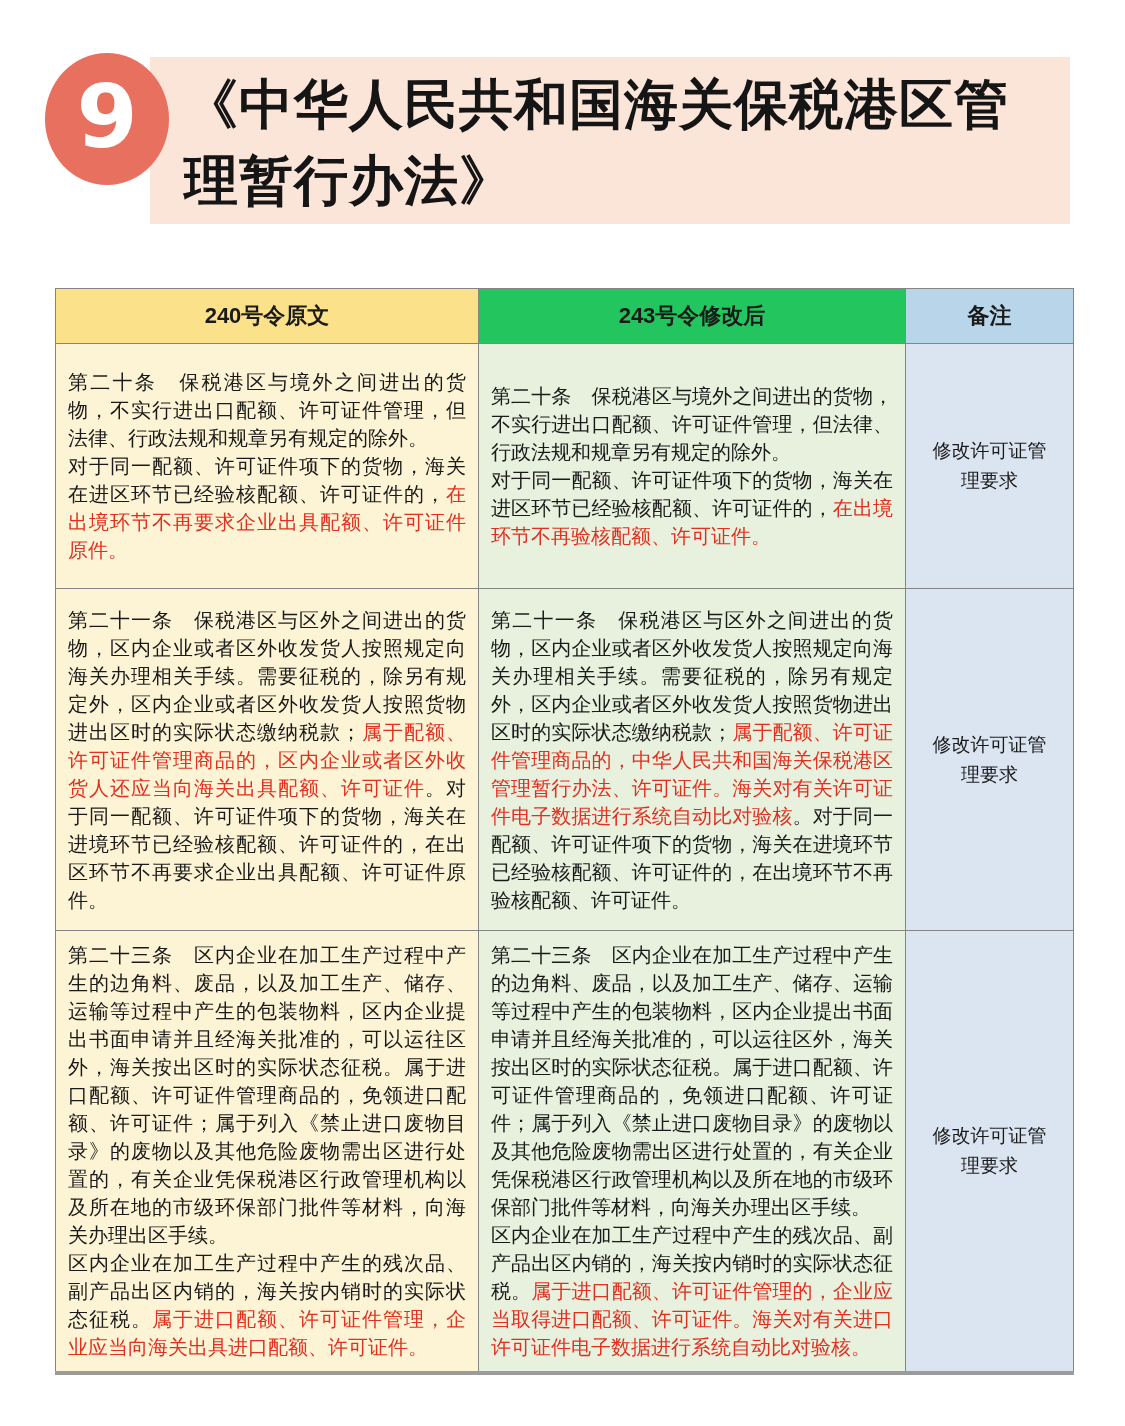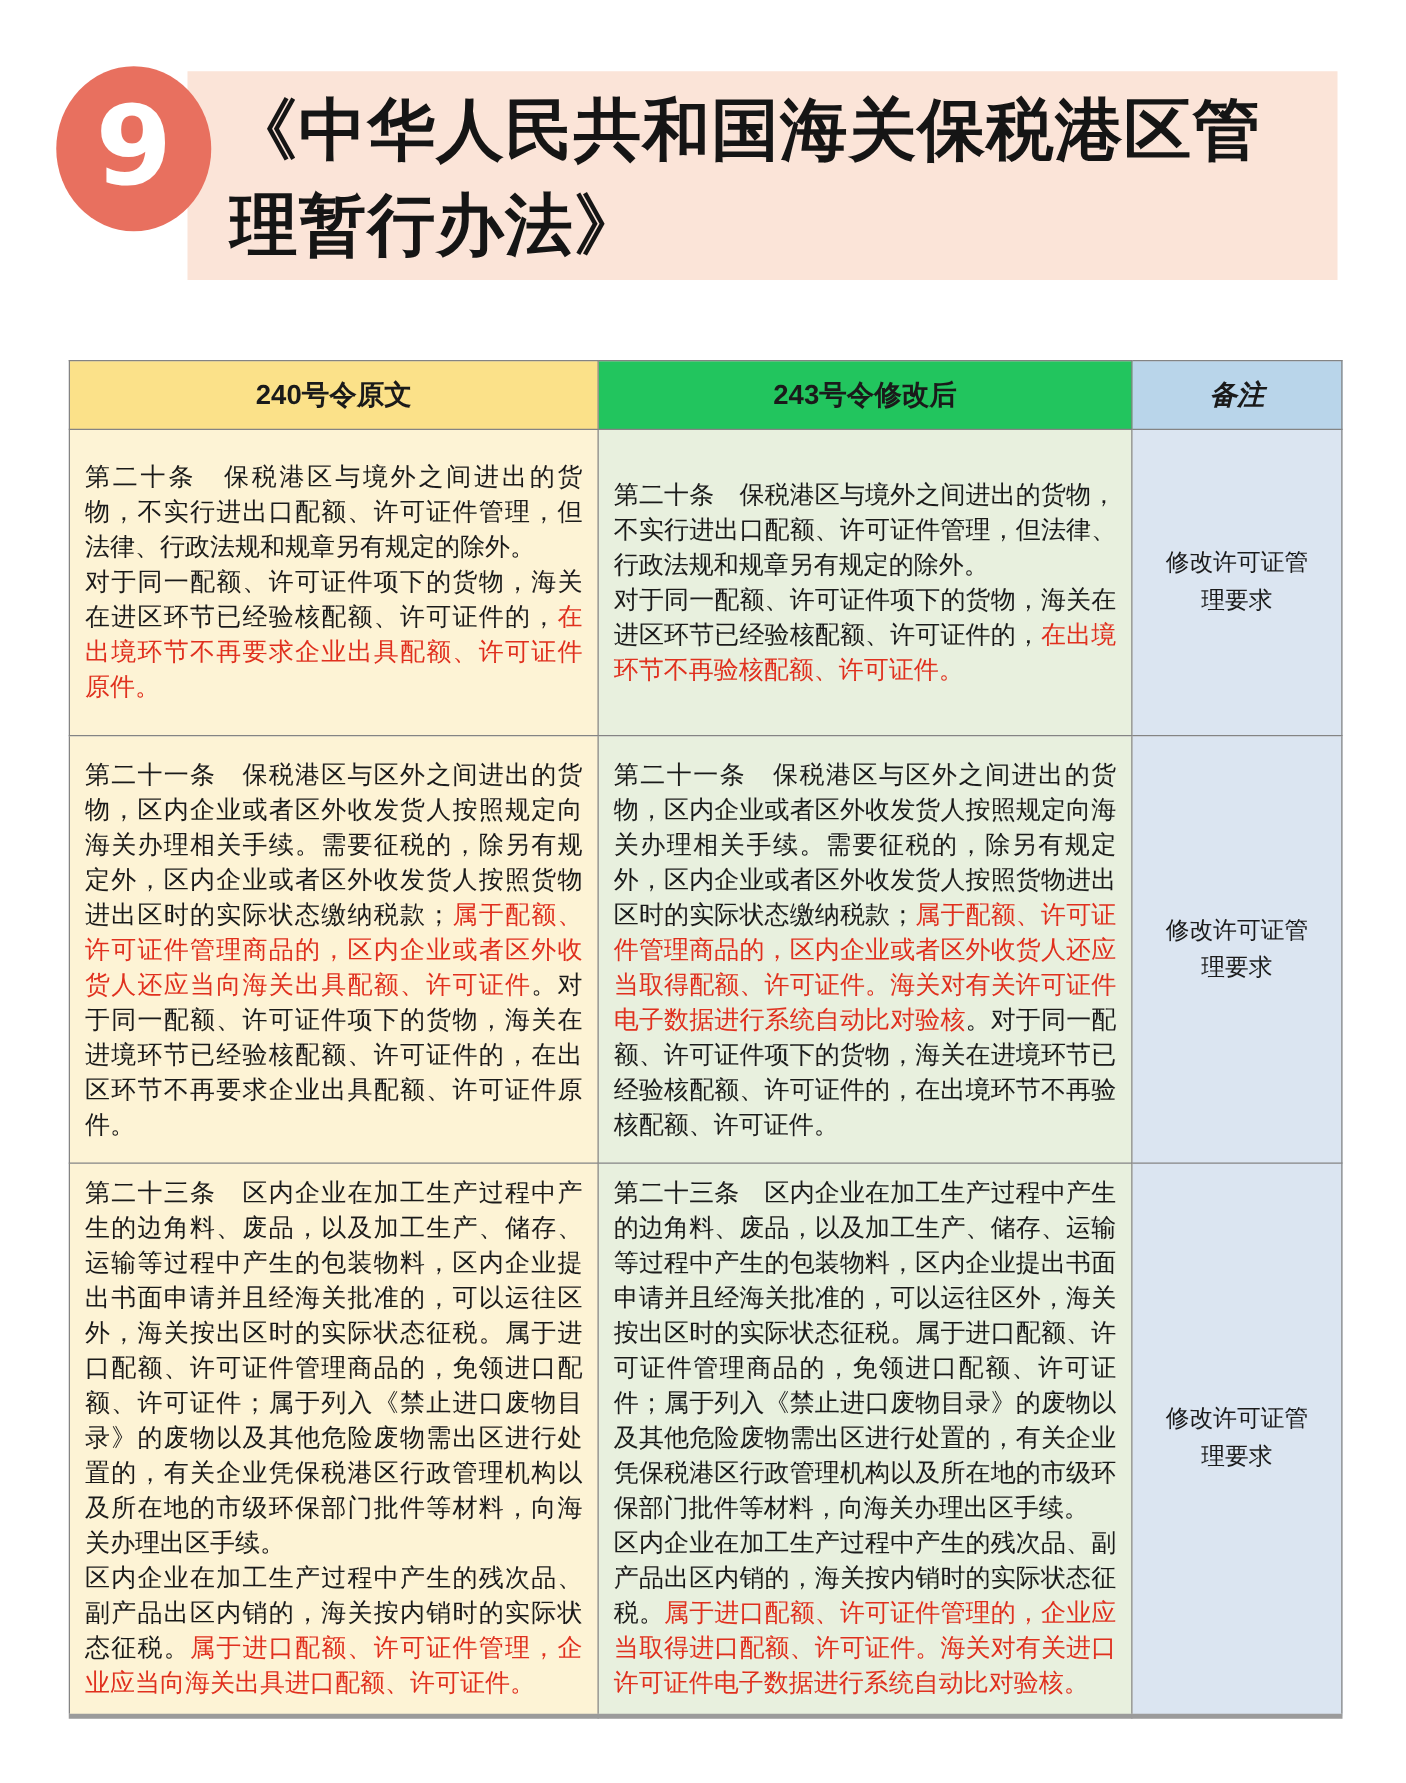--- a/index.html
+++ b/index.html
@@ -52,21 +52,21 @@
     box-sizing:border-box;
   }
   .cmp-table th{
     height:45px;
     font-size:22px;font-weight:bold;color:#1a1a1a;
     text-align:center;vertical-align:middle;
     padding:12px;
   }
   .th-original{background:#fbe189;}
   .th-revised{background:#22c55e;}
-  .th-remark{background:#b9d5ea;font-style:italic;}
+  .th-remark{background:#b9d5ea;}
   .col-original{width:423px;background:#fdf3d5;}
   .col-revised{width:427px;background:#e8f0de;}
   .col-remark{width:168px;background:#dbe5f1;}
   .cmp-table td{
     vertical-align:middle;
     padding:10px 12px;
     font-size:20px;
     line-height:28px;
     color:#1a1a1a;
     text-align:justify;
@@ -120,21 +120,21 @@
             <p><span class="blk">第二十条　保税港区与境外之间进出的货物，不实行进出口配额、许可证件管理，但法律、行政法规和规章另有规定的除外。</span></p>
             <p><span class="blk">对于同一配额、许可证件项下的货物，海关在进区环节已经验核配额、许可证件的，</span><span class="red">在出境环节不再验核配额、许可证件。</span></p>
           </td>
           <td class="remark">修改许可证管理要求</td>
         </tr>
         <tr class="r1">
           <td>
             <p><span class="blk">第二十一条　保税港区与区外之间进出的货物，区内企业或者区外收发货人按照规定向海关办理相关手续。需要征税的，除另有规定外，区内企业或者区外收发货人按照货物进出区时的实际状态缴纳税款；</span><span class="red">属于配额、许可证件管理商品的，区内企业或者区外收货人还应当向海关出具配额、许可证件</span><span class="blk">。对于同一配额、许可证件项下的货物，海关在进境环节已经验核配额、许可证件的，在出区环节不再要求企业出具配额、许可证件原件。</span></p>
           </td>
           <td>
-            <p><span class="blk">第二十一条　保税港区与区外之间进出的货物，区内企业或者区外收发货人按照规定向海关办理相关手续。需要征税的，除另有规定外，区内企业或者区外收发货人按照货物进出区时的实际状态缴纳税款；</span><span class="red">属于配额、许可证件管理商品的，区内企业或者区外收货人还应当取得配额、许可证件。海关对有关许可证件电子数据进行系统自动比对验核</span><span class="blk">。对于同一配额、许可证件项下的货物，海关在进境环节已经验核配额、许可证件的，在出境环节不再验核配额、许可证件。</span></p>
+            <p><span class="blk">第二十一条　保税港区与区外之间进出的货物，区内企业或者区外收发货人按照规定向海关办理相关手续。需要征税的，除另有规定外，区内企业或者区外收发货人按照货物进出区时的实际状态缴纳税款；</span><span class="red">属于配额、许可证件管理商品的，中华人民共和国海关保税港区管理暂行办法、许可证件。海关对有关许可证件电子数据进行系统自动比对验核</span><span class="blk">。对于同一配额、许可证件项下的货物，海关在进境环节已经验核配额、许可证件的，在出境环节不再验核配额、许可证件。</span></p>
           </td>
           <td class="remark">修改许可证管理要求</td>
         </tr>
         <tr class="r2">
           <td>
             <p><span class="blk">第二十三条　区内企业在加工生产过程中产生的边角料、废品，以及加工生产、储存、运输等过程中产生的包装物料，区内企业提出书面申请并且经海关批准的，可以运往区外，海关按出区时的实际状态征税。属于进口配额、许可证件管理商品的，免领进口配额、许可证件；属于列入《禁止进口废物目录》的废物以及其他危险废物需出区进行处置的，有关企业凭保税港区行政管理机构以及所在地的市级环保部门批件等材料，向海关办理出区手续。</span></p>
             <p><span class="blk">区内企业在加工生产过程中产生的残次品、副产品出区内销的，海关按内销时的实际状态征税。</span><span class="red">属于进口配额、许可证件管理，企业应当向海关出具进口配额、许可证件。</span></p>
           </td>
           <td>
             <p><span class="blk">第二十三条　区内企业在加工生产过程中产生的边角料、废品，以及加工生产、储存、运输等过程中产生的包装物料，区内企业提出书面申请并且经海关批准的，可以运往区外，海关按出区时的实际状态征税。属于进口配额、许可证件管理商品的，免领进口配额、许可证件；属于列入《禁止进口废物目录》的废物以及其他危险废物需出区进行处置的，有关企业凭保税港区行政管理机构以及所在地的市级环保部门批件等材料，向海关办理出区手续。</span></p>

